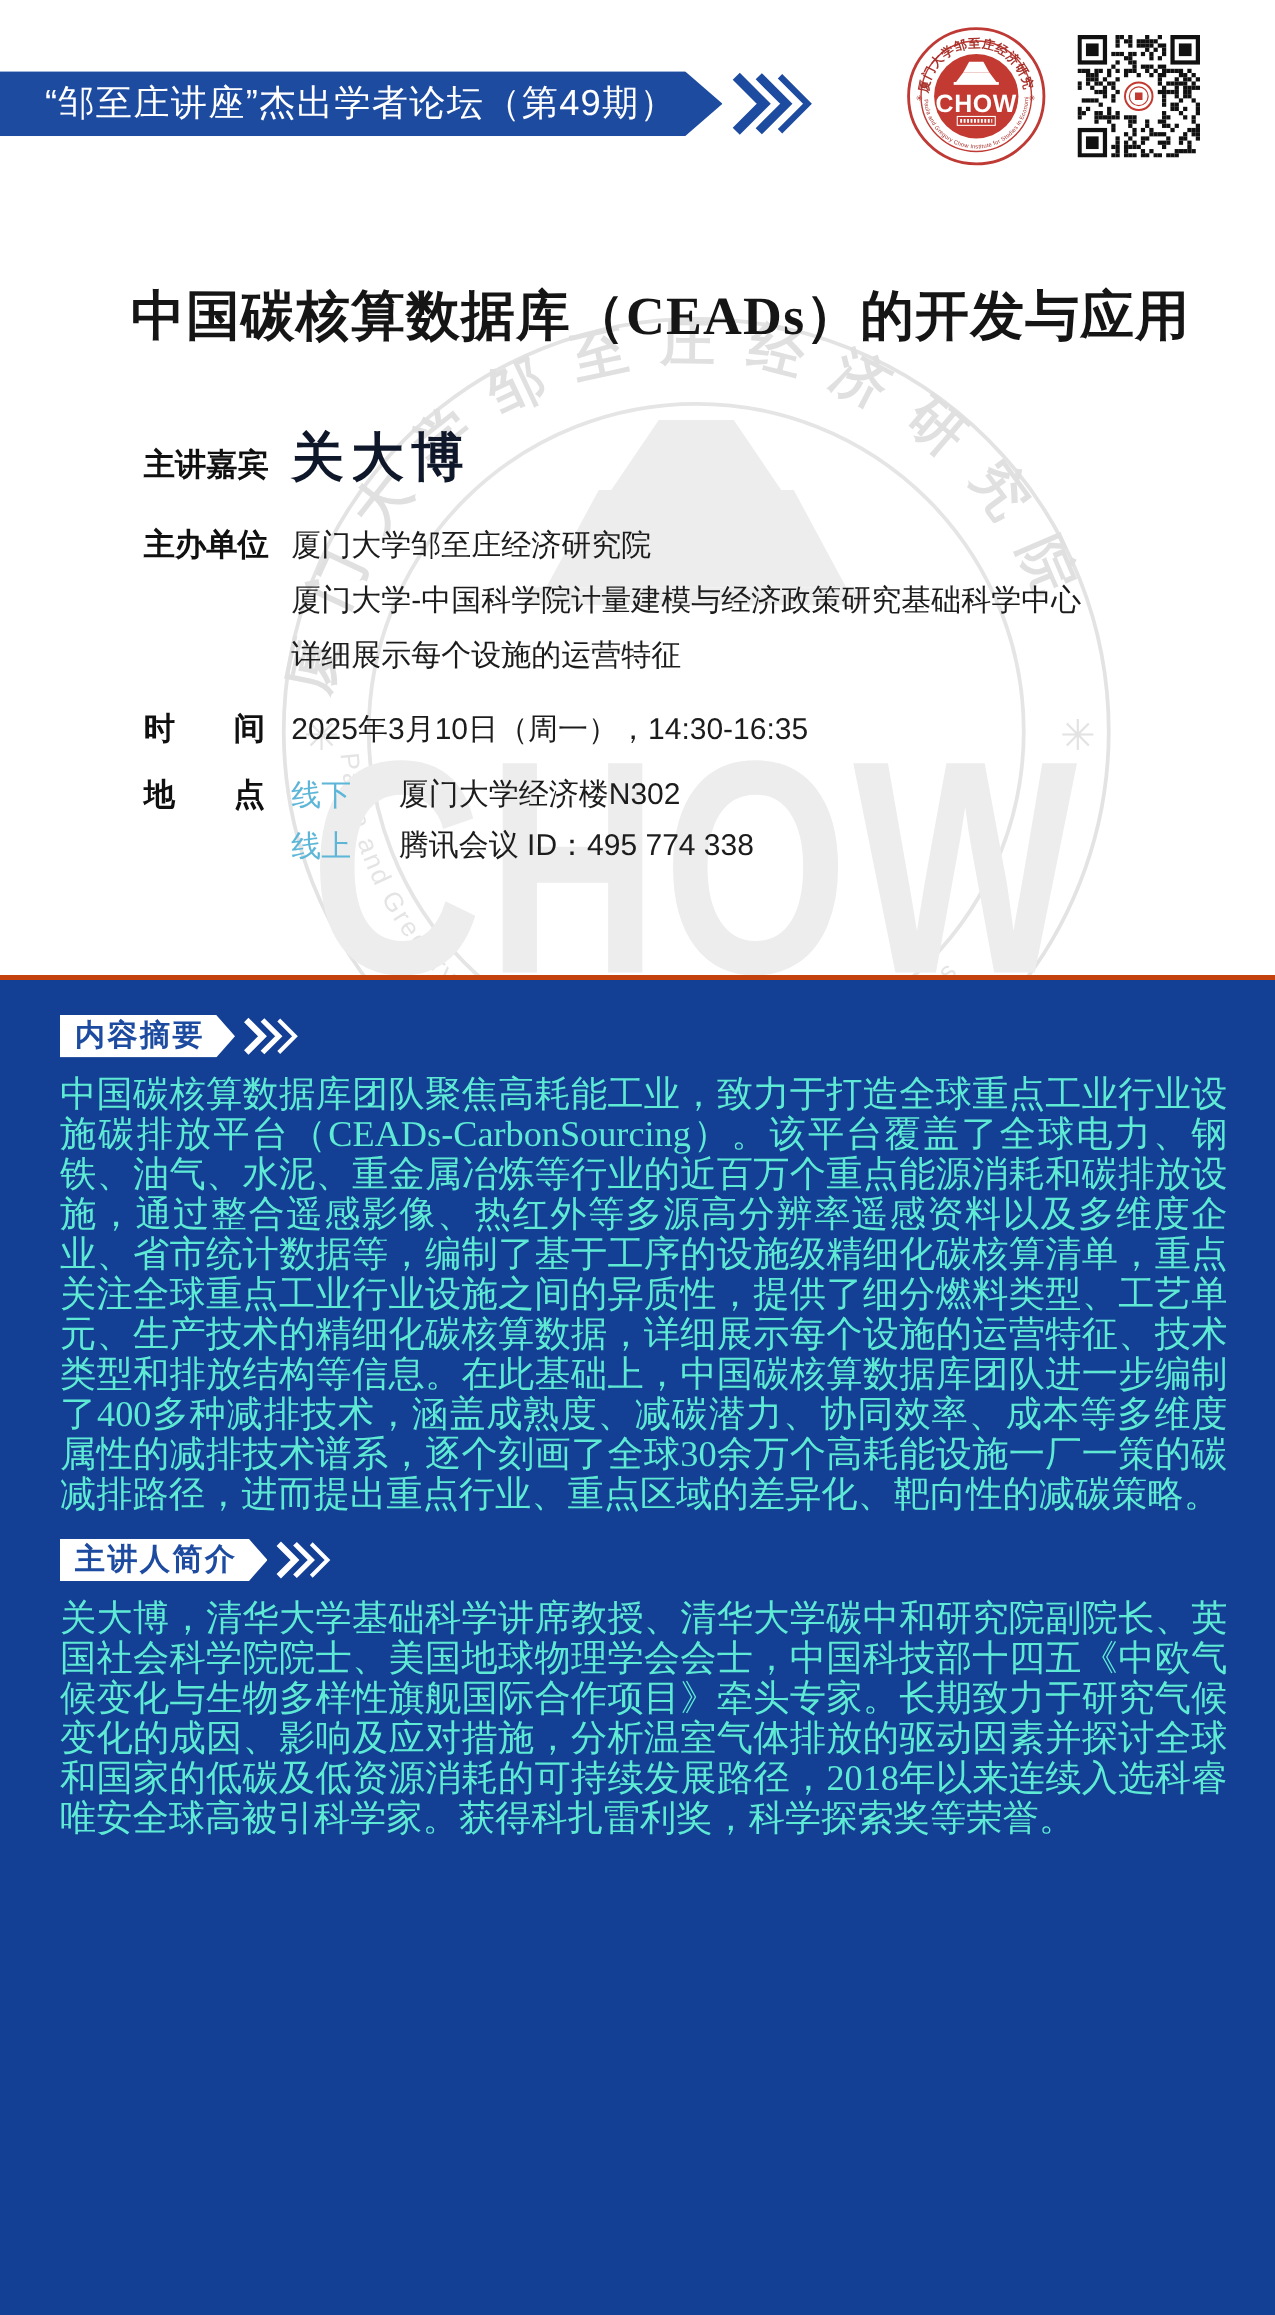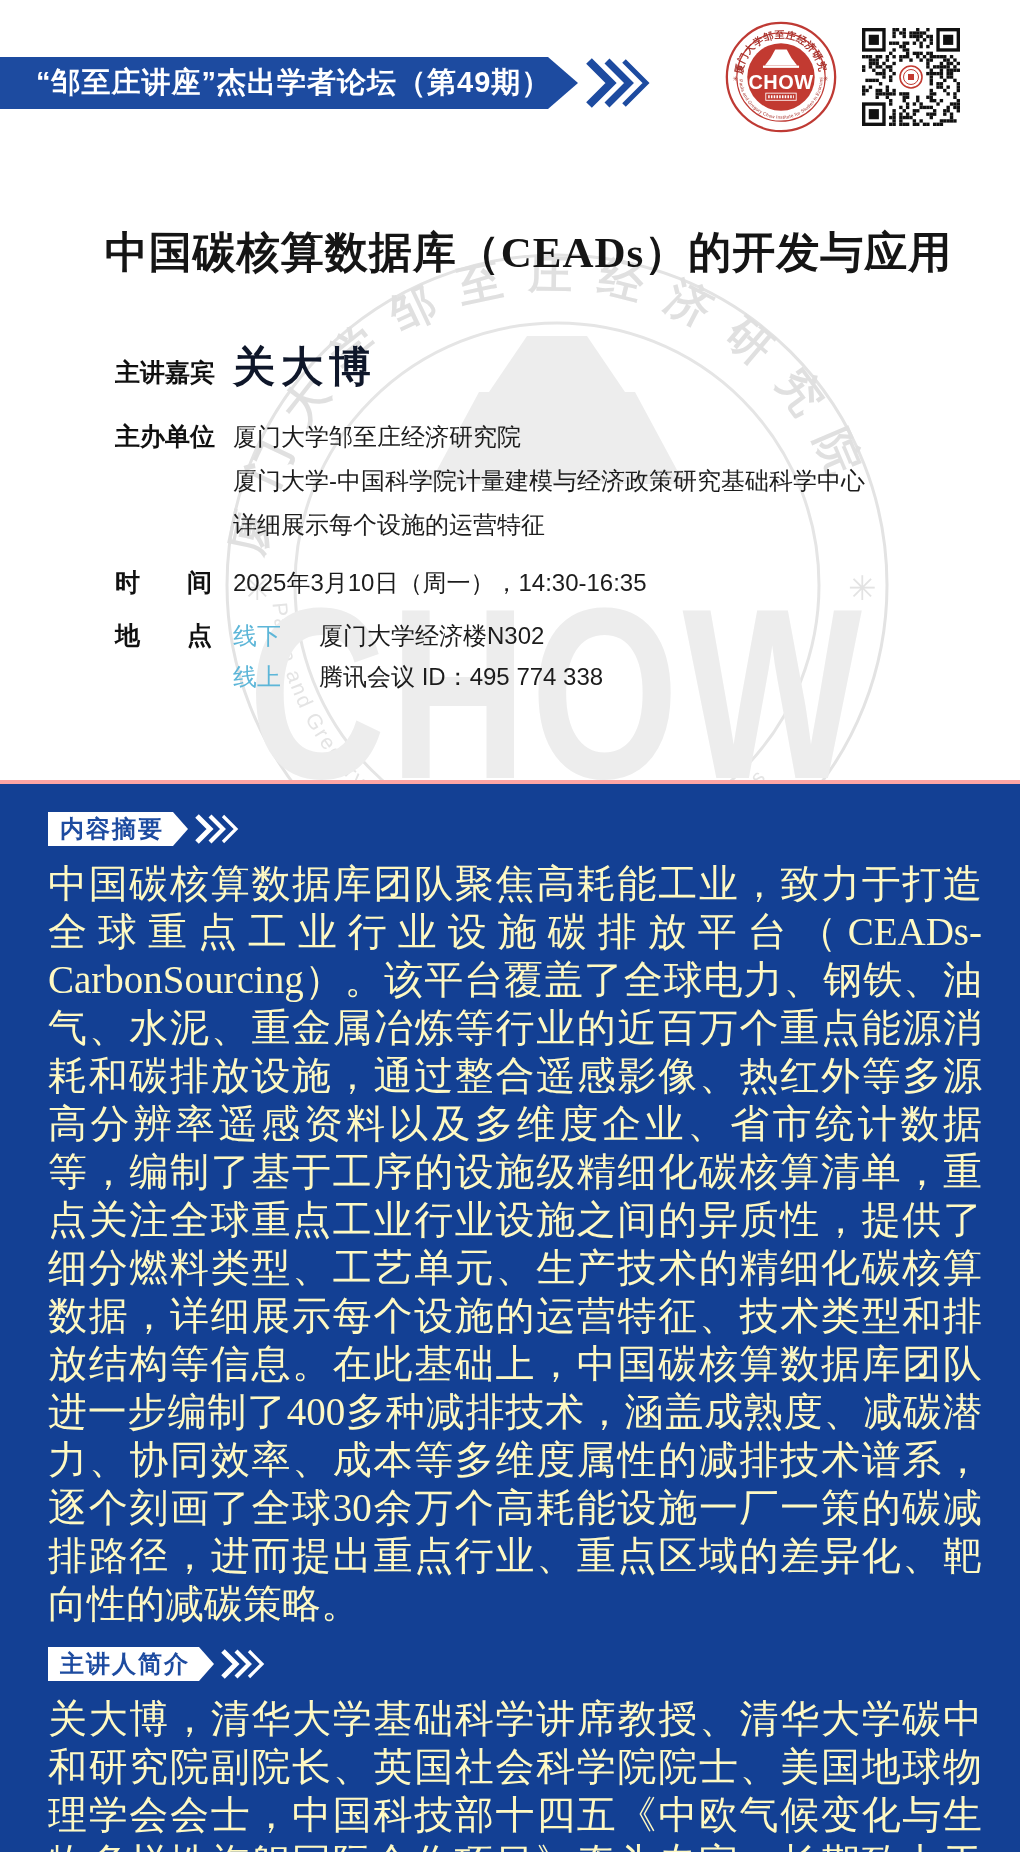--- a/index.html
+++ b/index.html
@@ -18,21 +18,21 @@
   }
   
   .watermark{position:absolute;inset:0;z-index:0;pointer-events:none}
   
   .banner{
     position:absolute;top:57px;left:0;width:578px;height:52px;
     background:var(--banner-blue);z-index:2;display:flex;align-items:center;
     clip-path:polygon(0 0,548px 0,578px 50%,548px 100%,0 100%);
   }
   .banner-text{
-    color:#fff;font-size:29px;font-weight:700;padding-left:36px;
+    color:#fff;font-size:29px;font-weight:400;padding-left:36px;
     letter-spacing:1px;white-space:nowrap;
   }
   .banner-chevrons{position:absolute;top:57px;left:584px;z-index:2}
   .logo{position:absolute;top:20px;left:724px;width:114px;height:114px;z-index:2}
   .qr{position:absolute;top:28px;left:862px;width:98px;height:98px;z-index:2}
   
   .main-title{
     position:absolute;top:224px;left:0;width:100%;margin:0;text-align:center;
     font-family:"Liberation Serif","DejaVu Serif",serif;
     font-size:43px;font-weight:700;color:#151515;letter-spacing:1px;z-index:1;padding-left:37px;
@@ -55,33 +55,33 @@
   .row-speaker{margin-top:0}
   .row-affil{margin-top:24px}
   .row-host{margin-top:20px}
   .row-time{margin-top:19px}
   .row-venue{margin-top:20px}
   .venue-sub{display:flex;align-items:center;margin-bottom:9px}
   .venue-tag{color:var(--cyan);font-size:24px;width:62px;min-width:62px;margin-right:24px}
   
   .blue-section{
     position:absolute;top:780px;left:0;width:1020px;height:1072px;
-    background:var(--blue);border-top:4px solid #fca5a5;z-index:3;
+    background:var(--blue);border-top:4px solid #c2410c;z-index:3;
     padding:28px 38px 0 48px;
   }
   .badge{display:flex;align-items:center;height:34px}
   .badge-box{
     background:#ffffff;color:var(--banner-blue);font-weight:700;font-size:24px;
     line-height:34px;padding:0 24px 0 12px;letter-spacing:2px;white-space:nowrap;
     clip-path:polygon(0 0,calc(100% - 15px) 0,100% 50%,calc(100% - 15px) 100%,0 100%);
   }
   .badge-chevrons{margin-left:5px}
   .badge-speaker{margin-top:19px}
   .section-body{
-    margin:14px 0 0 0;color:#fef9c3;font-size:39px;line-height:48px;
+    margin:14px 0 0 0;color:#5eead4;font-size:29px;line-height:32px;
     font-family:"Liberation Serif","DejaVu Serif",serif;
     text-align:justify;text-justify:inter-ideograph;
   }
 </style>
 </head>
 <body>
 
 <div class="page">
 
   <svg class="watermark" viewBox="0 0 1020 1852" width="1020" height="1852" aria-hidden="true">

